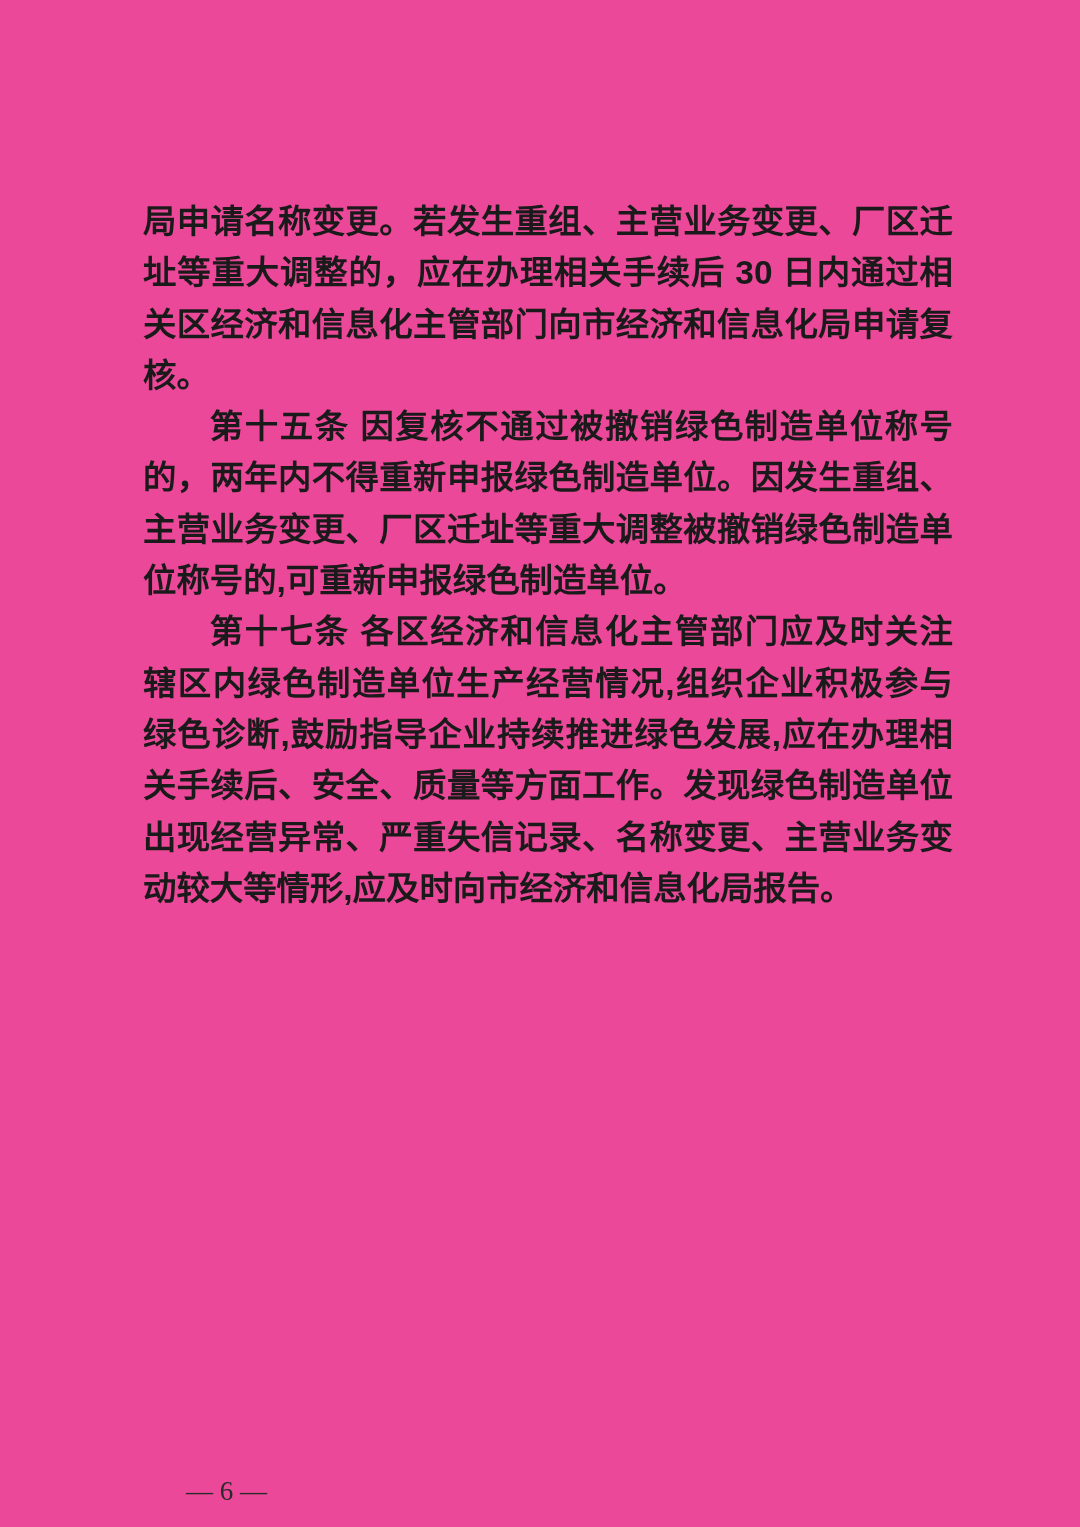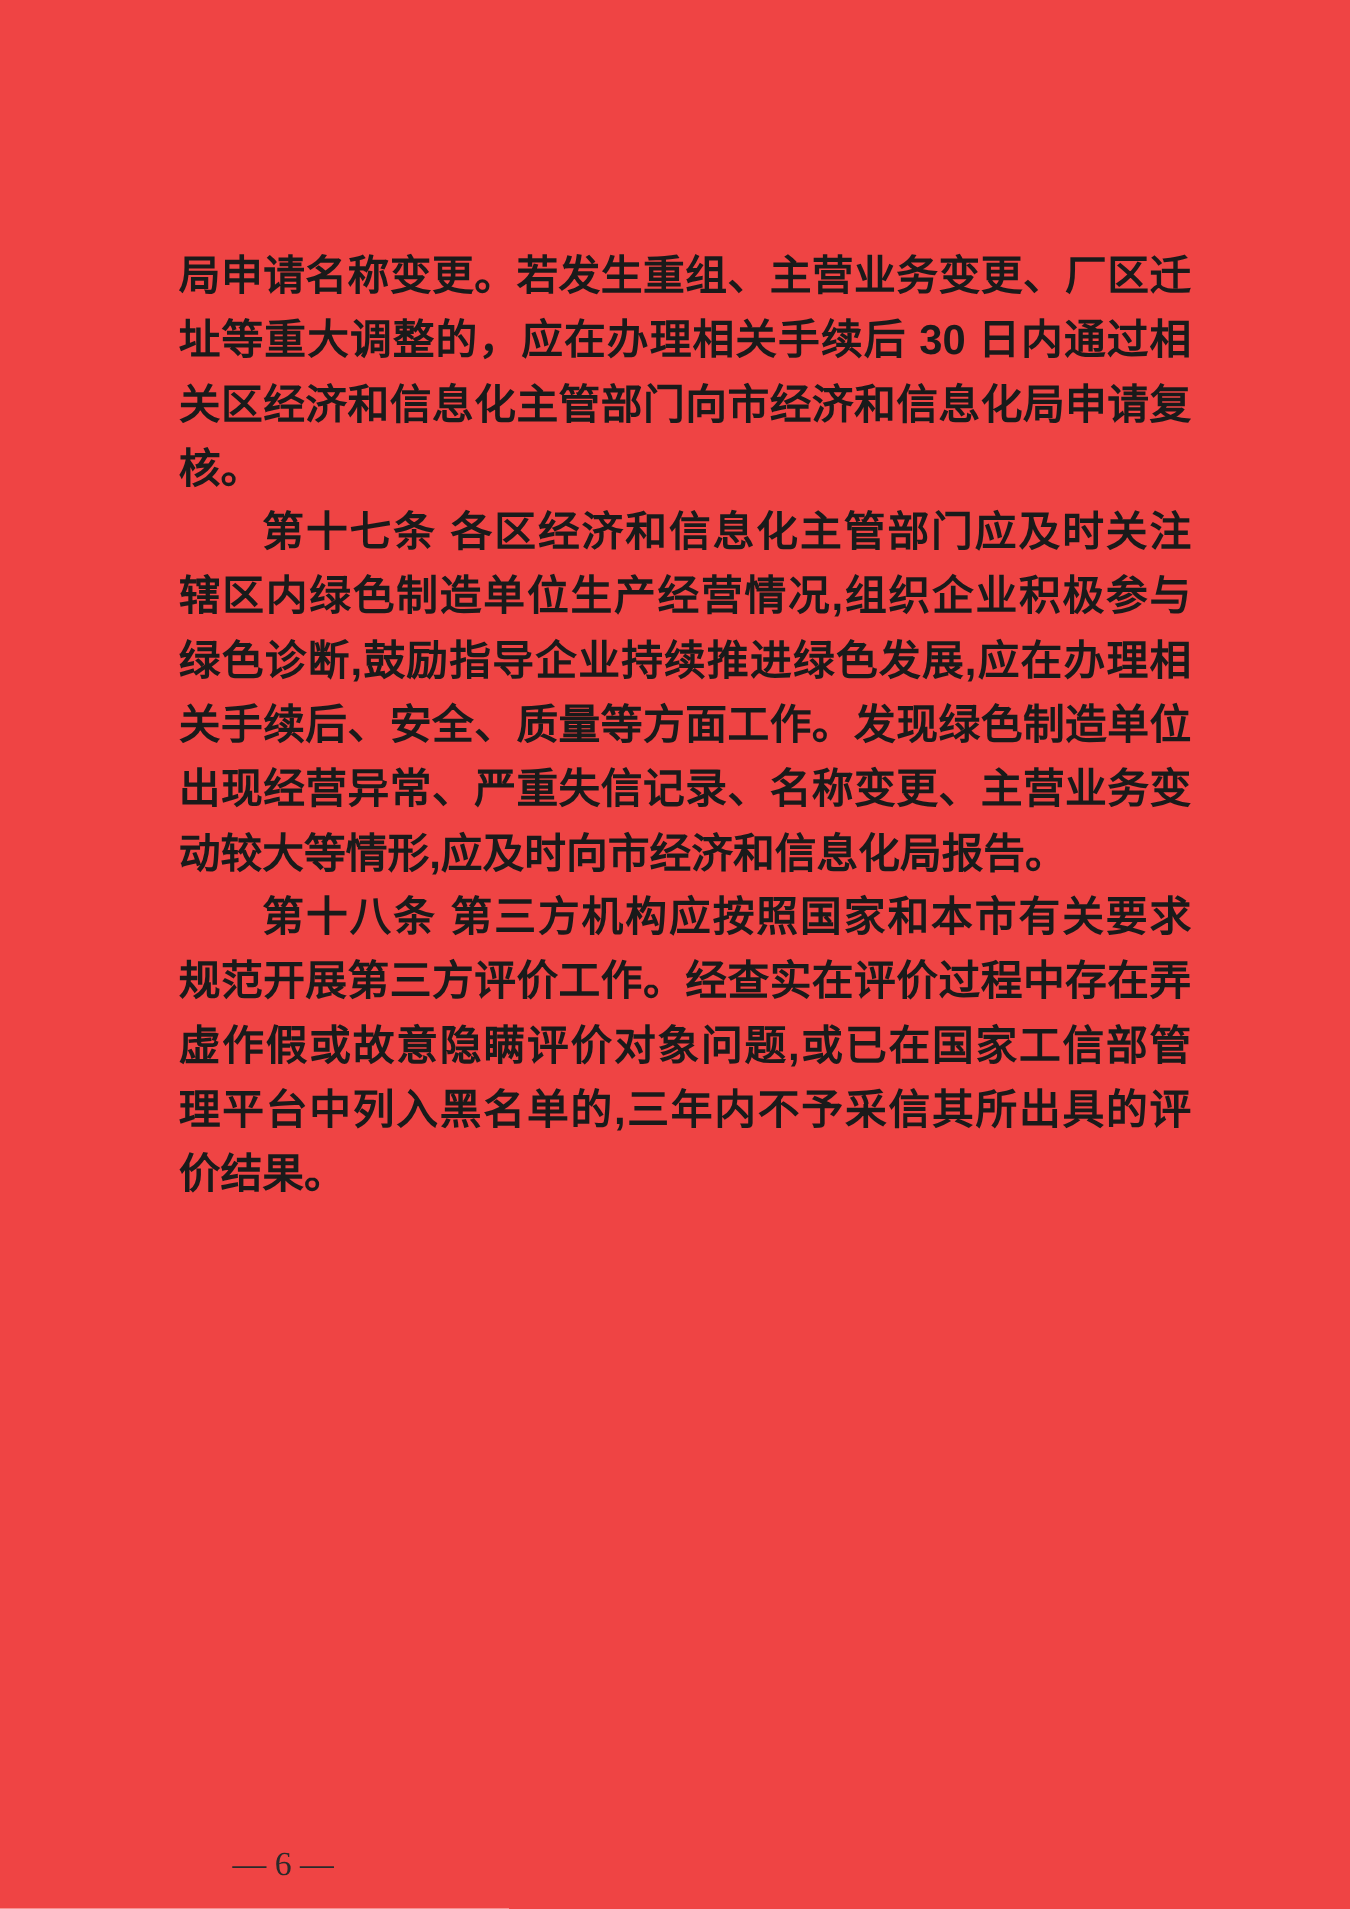--- a/index.html
+++ b/index.html
@@ -7,21 +7,21 @@
     margin: 0;
     padding: 0;
     background: #ffffff;
   }
 
   .page {
     position: relative;
     width: 1080px;
     height: 1527px;
     margin: 0 auto;
-    background: #ef4444;
+    background: #ec4899;
     overflow: hidden;
     box-sizing: border-box;
   }
 
   .doc-body {
     position: absolute;
     left: 143px;
     top: 196px;
     width: 810px;
   }
@@ -66,25 +66,25 @@
 </style>
 </head>
 <body>
 
 <div class="page">
 
   <div class="doc-body">
 
     <p class="para">局申请名称变更。若发生重组、主营业务变更、厂区迁址等重大调整的，应在办理相关手续后 30 日内通过相关区经济和信息化主管部门向市经济和信息化局申请复核。</p>
 
+    <p class="para indent">第十五条 因复核不通过被撤销绿色制造单位称号的，两年内不得重新申报绿色制造单位。因发生重组、主营业务变更、厂区迁址等重大调整被撤销绿色制造单位称号的,可重新申报绿色制造单位。</p>
 
 
     <p class="para indent">第十七条 各区经济和信息化主管部门应及时关注辖区内绿色制造单位生产经营情况,组织企业积极参与绿色诊断,鼓励指导企业持续推进绿色发展,应在办理相关手续后、安全、质量等方面工作。发现绿色制造单位出现经营异常、严重失信记录、名称变更、主营业务变动较大等情形,应及时向市经济和信息化局报告。</p>
 
-    <p class="para indent">第十八条 第三方机构应按照国家和本市有关要求规范开展第三方评价工作。经查实在评价过程中存在弄虚作假或故意隐瞒评价对象问题,或已在国家工信部管理平台中列入黑名单的,三年内不予采信其所出具的评价结果。</p>
 
 
   </div>
 
   <div class="page-footer">
     <span class="folio-inner">— 6 —</span>
   </div>
 
 </div>
 

